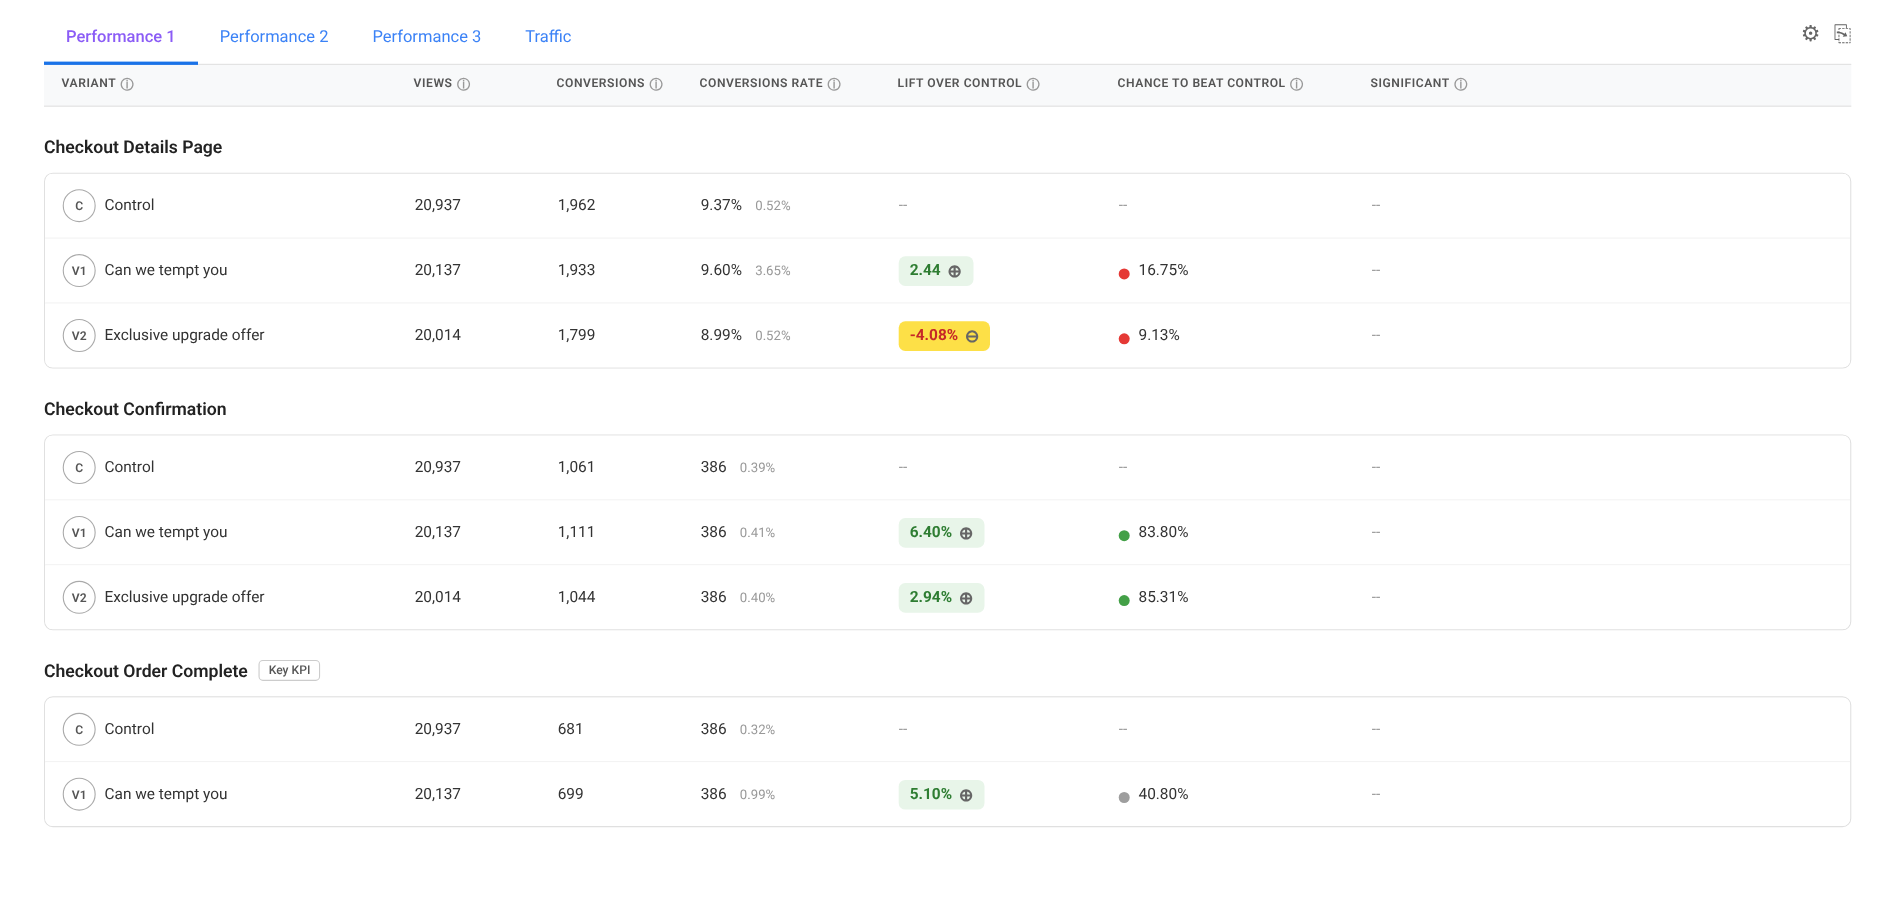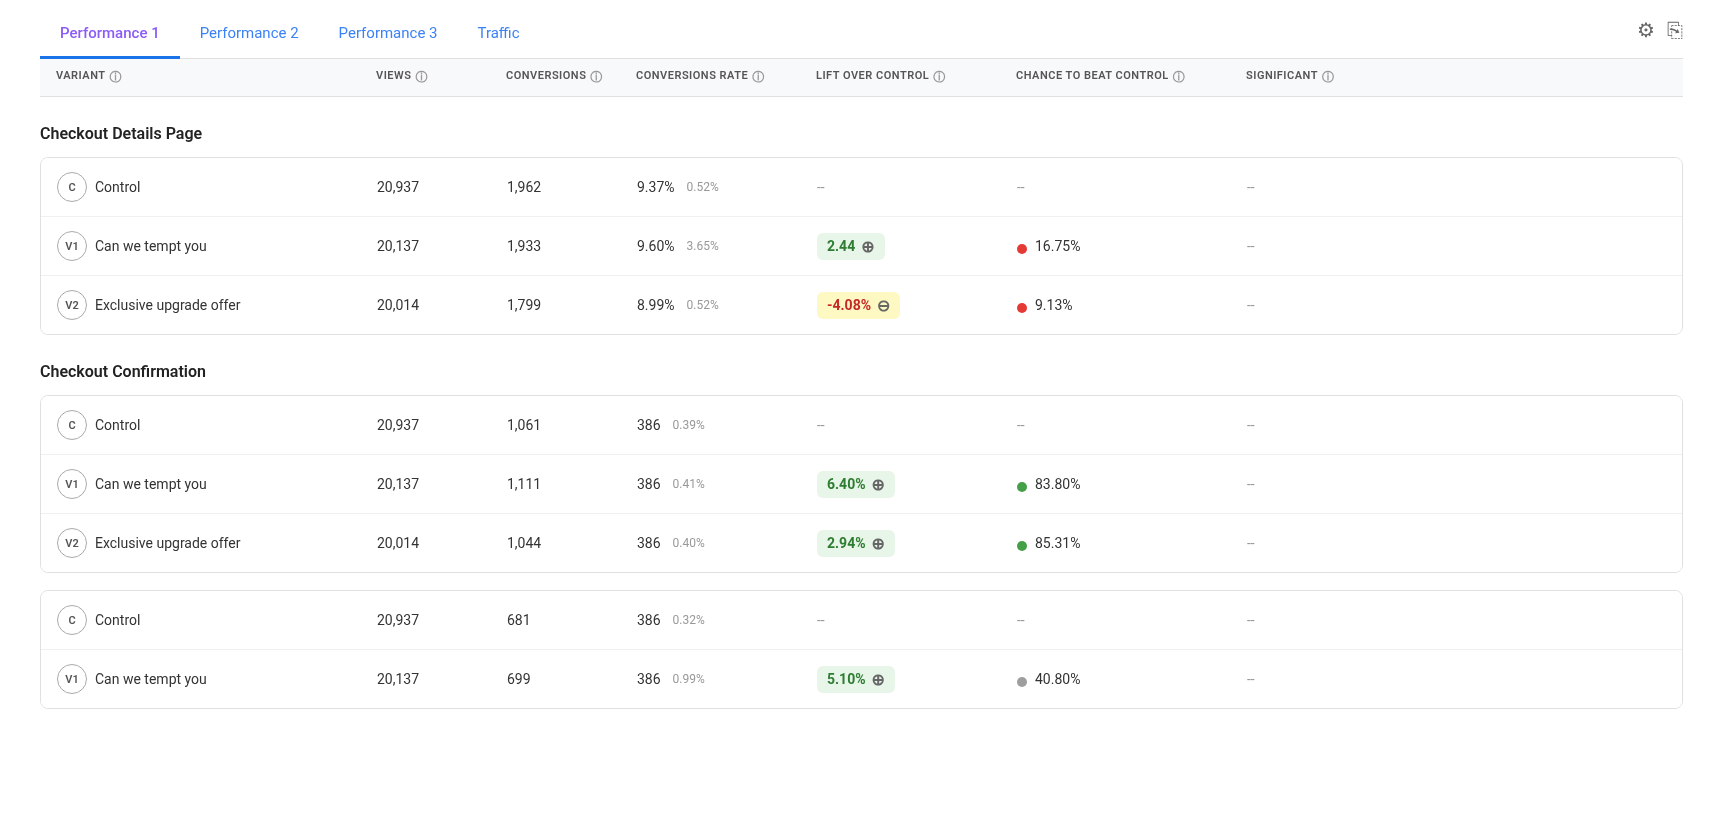--- a/index.html
+++ b/index.html
@@ -38,21 +38,21 @@
     .variant-name { color: #333; font-size: 14px; }
     
     
     .number { color: #333; font-size: 14px; }
     .secondary { color: #999; font-size: 12px; margin-left: 4px; }
     .dash { color: #999; }
     
     
     .lift-badge { display: flex; align-items: center; gap: 6px; padding: 4px 10px; border-radius: 6px; font-size: 14px; font-weight: 700; }
     .lift-badge.positive { background: #e8f5e9; color: #2e7d32; }
-    .lift-badge.negative { background: #fef9c3; color: #c62828; }
+    .lift-badge.negative { background: #fde047; color: #c62828; }
     .lift-icon { font-size: 16px; color: #666; }
     
     
     .chance-cell { display: flex; align-items: flex-end; gap: 8px; }
     .dot { width: 10px; height: 10px; border-radius: 50%; flex-shrink: 0; }
     .dot.red { background: #e53935; }
     .dot.green { background: #43a047; }
     .dot.gray { background: #9e9e9e; }
     .chance-value { font-size: 14px; color: #333; }
   </style>
@@ -294,20 +294,24 @@
                 <span class="chance-value">85.31%</span>
               </div>
             </div>
             <div class="cell">
               <span class="dash">--</span>
             </div>
           </div>
         </div>
       </div>
       <div class="section">
+        <div class="section-title">
+          <span>Checkout Order Complete</span>
+          <span class="key-kpi-badge">Key KPI</span>
+        </div>
         <div class="rows-container">
           <div class="data-row">
             <div class="cell">
               <div class="variant-badge">C</div>
               <span class="variant-name">Control</span>
             </div>
             <div class="cell">
               <span class="number">20,937</span>
             </div>
             <div class="cell">

